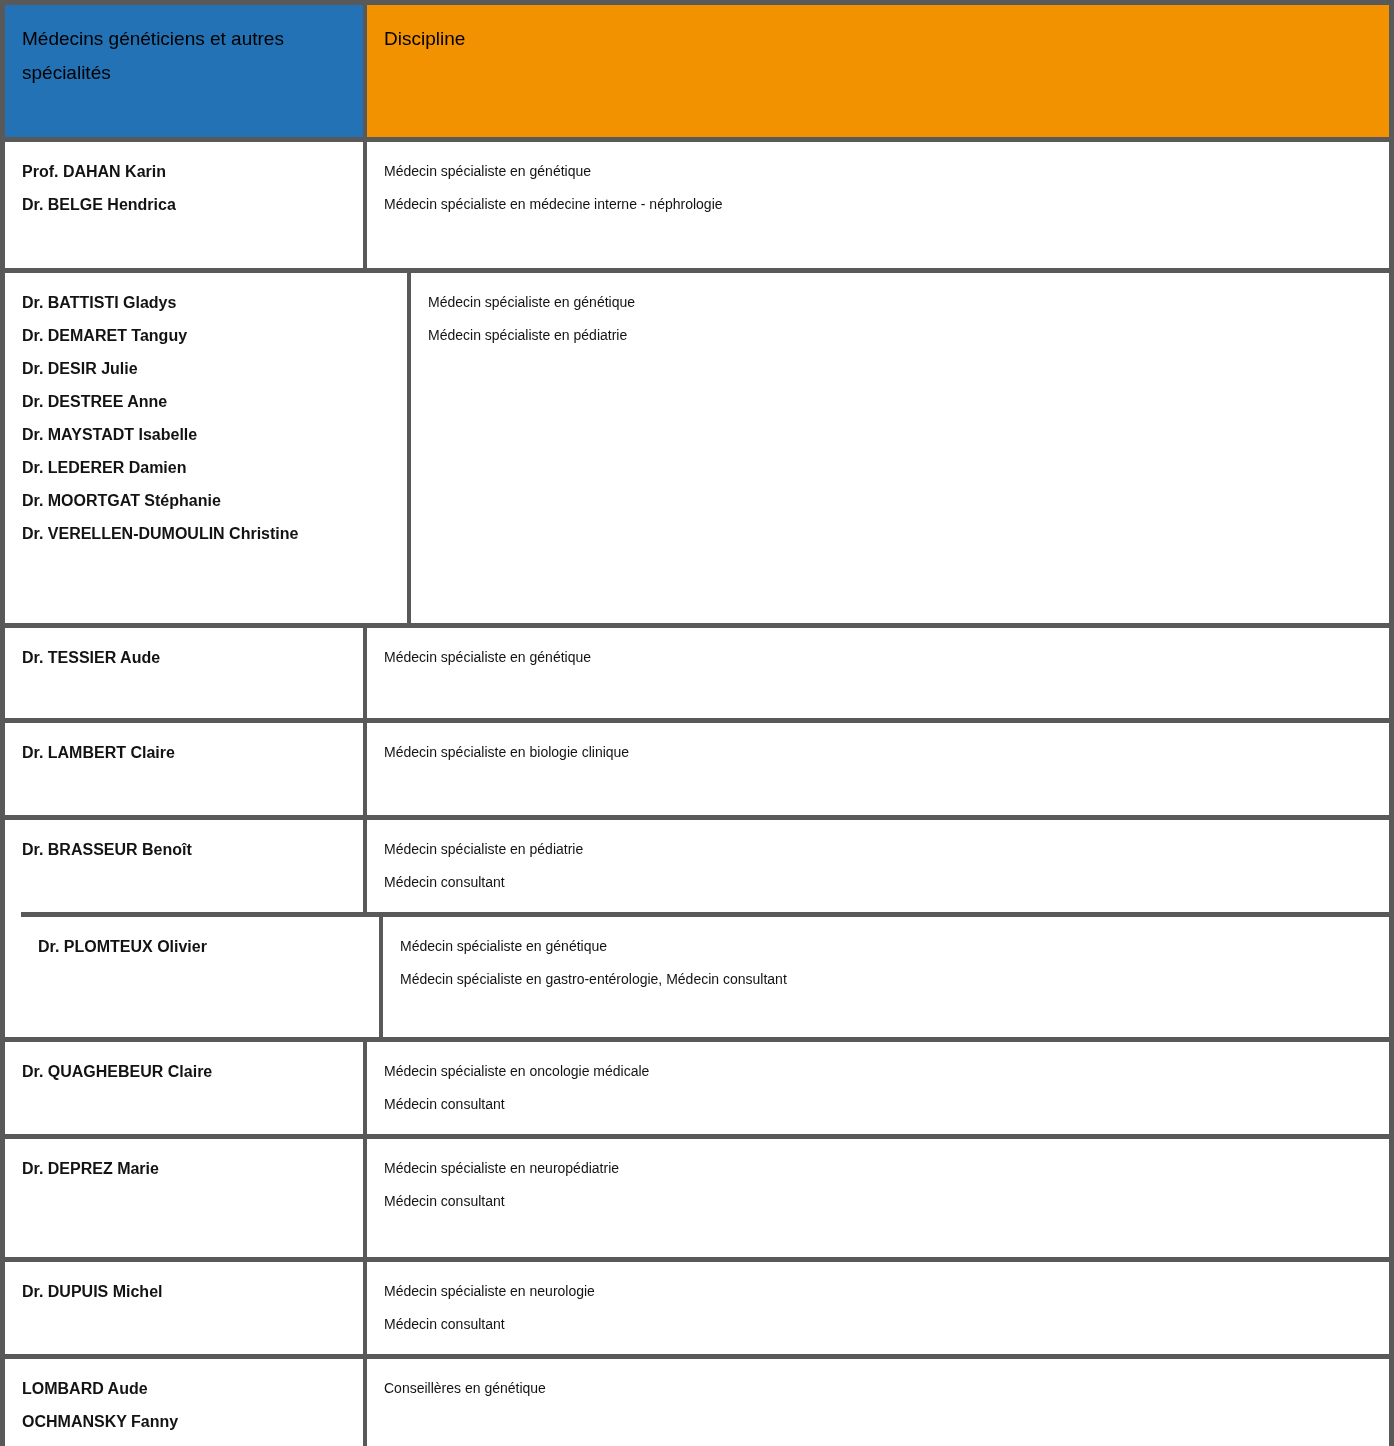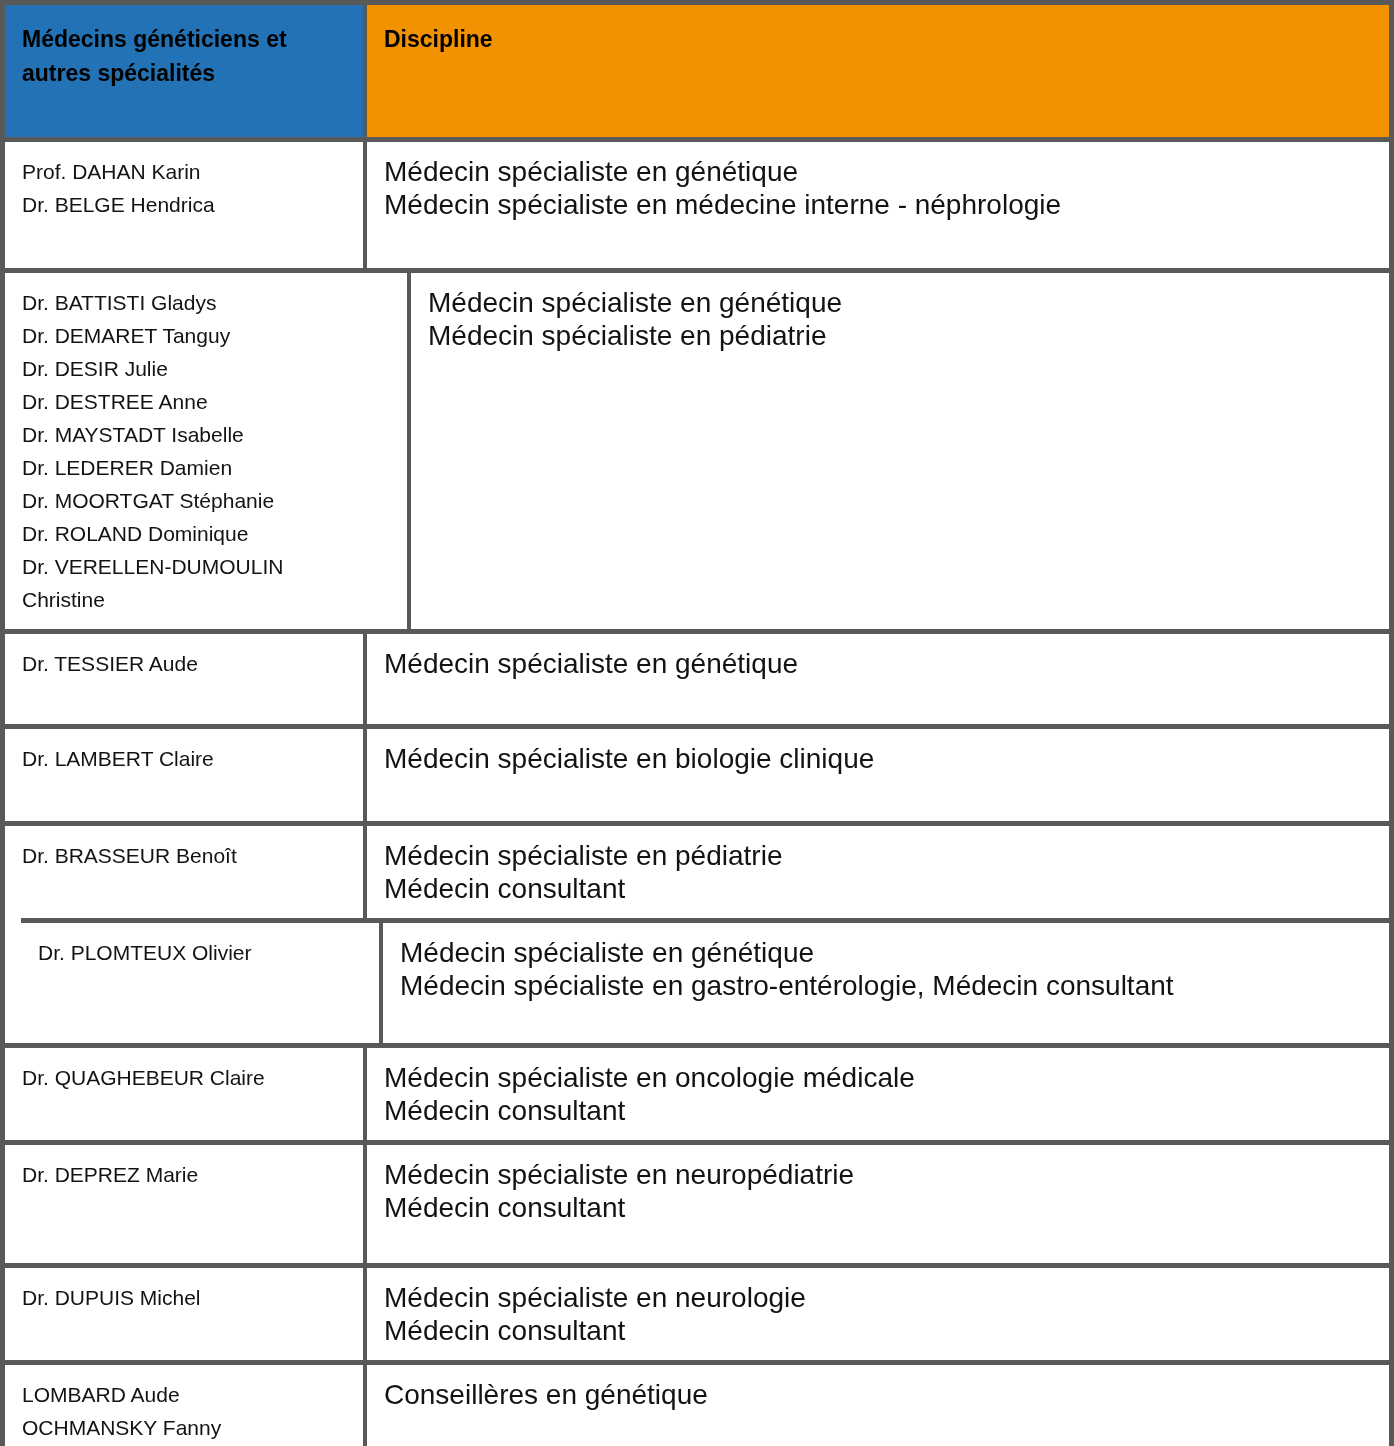--- a/index.html
+++ b/index.html
@@ -41,34 +41,34 @@
   .header-row {
     min-height: 132px;
   }
   .header-cell-left {
     background: var(--header-doctors-bg, #2272b5);
   }
   .header-cell-right {
     background: var(--header-discipline-bg, #f39200);
   }
   .header-label {
-    font-size: 23px;
-    font-weight: 700;
+    font-size: 19px;
+    font-weight: 400;
     line-height: 34px;
     color: var(--header-text, #000000);
     padding-top: 4px;
   }
   .name-line {
-    font-size: 21px;
-    font-weight: 400;
+    font-size: 16px;
+    font-weight: 700;
     line-height: 33px;
     color: var(--text, #111111);
   }
   .disc-line {
-    font-size: 28px;
+    font-size: 14px;
     font-weight: 400;
     line-height: 33px;
     color: var(--text, #111111);
   }
 </style>
 </head>
 <body>
 
 <div class="staff-table">
   <div class="row header-row">
@@ -91,21 +91,20 @@
         </div>
       </div><div class="row body-row" style="min-height: 350px; gap: 44px;">
         <div class="cell name-cell">
           <div class="name-line">Dr. BATTISTI Gladys</div>
           <div class="name-line">Dr. DEMARET Tanguy</div>
           <div class="name-line">Dr. DESIR Julie</div>
           <div class="name-line">Dr. DESTREE Anne</div>
           <div class="name-line">Dr. MAYSTADT Isabelle</div>
           <div class="name-line">Dr. LEDERER Damien</div>
           <div class="name-line">Dr. MOORTGAT Stéphanie</div>
-          <div class="name-line">Dr. ROLAND Dominique</div>
           <div class="name-line">Dr. VERELLEN-DUMOULIN Christine</div>
         </div>
         <div class="cell disc-cell">
           <div class="disc-line">Médecin spécialiste en génétique</div>
           <div class="disc-line">Médecin spécialiste en pédiatrie</div>
         </div>
       </div><div class="row body-row" style="min-height: 90px;">
         <div class="cell name-cell">
           <div class="name-line">Dr. TESSIER Aude</div>
         </div>

